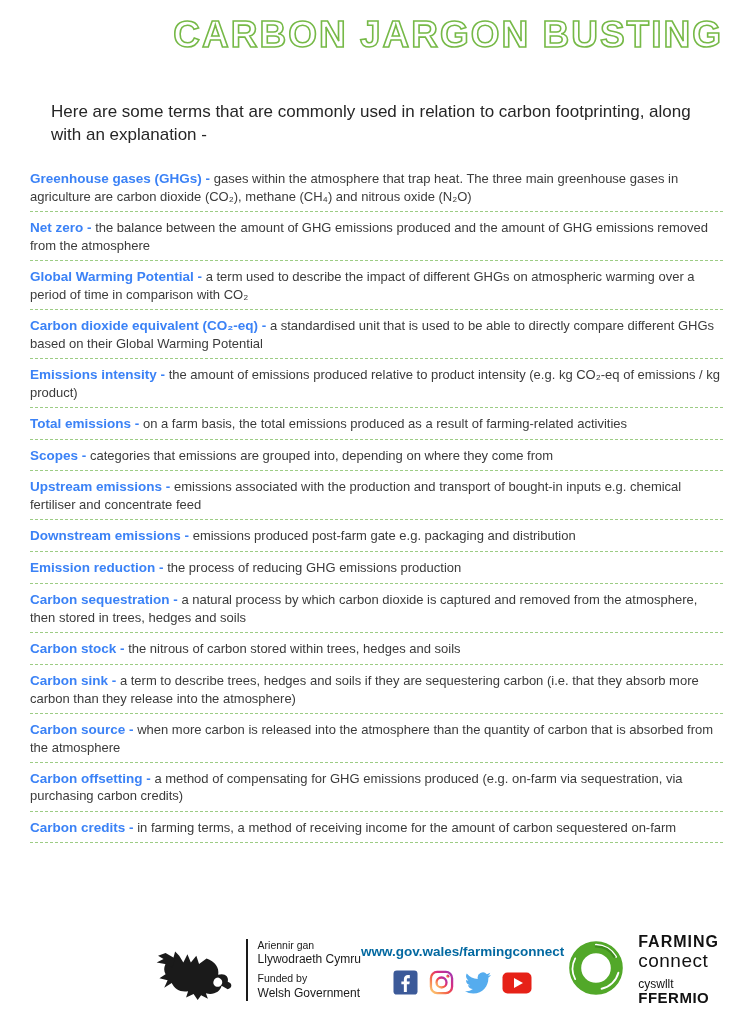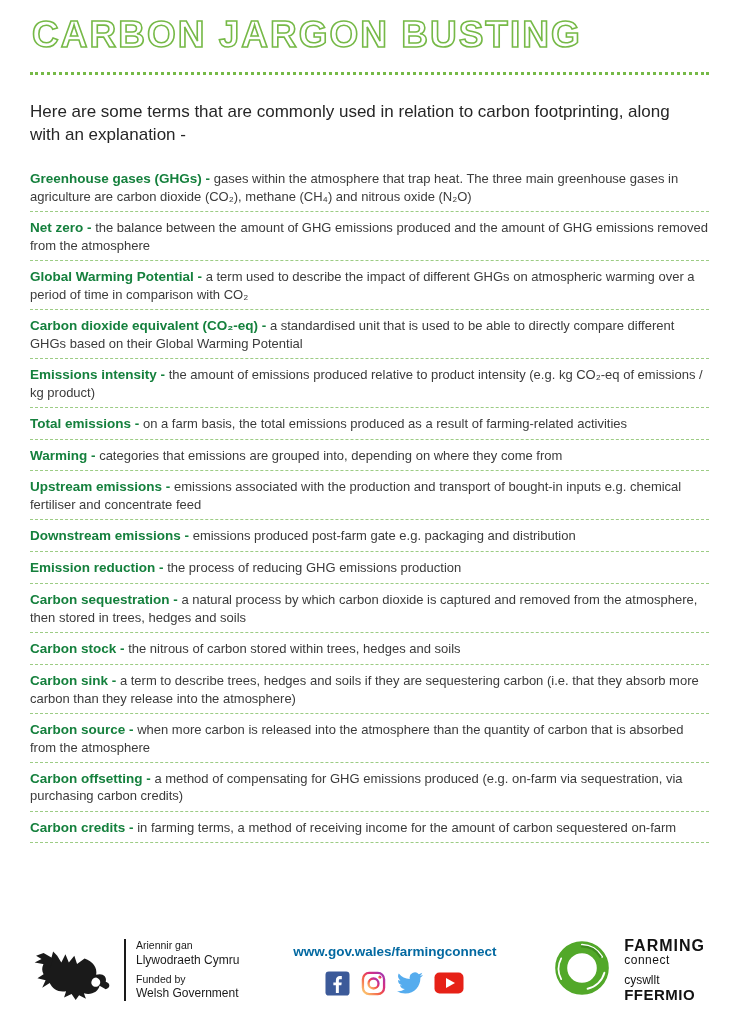--- a/index.html
+++ b/index.html
@@ -6,22 +6,22 @@
   body{
     width:739px;height:1024px;
     background:#ffffff;
     font-family:"Liberation Sans","DejaVu Sans",sans-serif;
     color:#3b3b3b;
     overflow:hidden;
   }
   .page{
     box-sizing:border-box;
     width:739px;height:1024px;
-    padding:12px 30px 14px 30px;
-    display:flex;flex-direction:column;
+    padding:12px 16px 14px 30px;
+    display:flex;flex-direction:column;align-items:flex-end;
   }
   
   .title{
     font-size:37px;
     font-weight:bold;
     letter-spacing:2px;
     color:#ffffff;
     -webkit-text-stroke:1.6px #76b947;
     margin:2px 0 10px 2px;
     font-family:"Liberation Sans",sans-serif;
@@ -41,69 +41,68 @@
   
   .terms{margin-top:10px;}
   .entry{
     padding:7px 0 6px 0;
     border-bottom:1px dashed #9ccc84;
     font-size:13px;
     line-height:1.32;
     color:#3b3b3b;
   }
   .entry b{
-    color:#15803d;
+    color:#3b82f6;
     font-size:13.5px;
   }
   
   .footer{
     margin-top:auto;
     display:flex;
     align-items:center;
     justify-content:space-between;
     padding:0 4px 4px 4px;
-    gap:30px;
   }
   .wg{display:flex;align-items:center;}
   .wg-divider{width:2px;height:62px;background:#1a1a1a;margin:0 10px 0 8px;}
   .wg-text{font-size:10.5px;color:#1a1a1a;line-height:1.25;}
   .wg-text .bold{font-weight:normal;font-size:12px;}
   .wg-text .gap{height:5px;}
   .mid{display:flex;flex-direction:column;align-items:center;}
   .url{
     font-size:13.5px;font-weight:bold;color:#0369a1;
     text-decoration:none;cursor:pointer;
   }
   .social{display:flex;gap:11px;margin-top:11px;align-items:center;}
   .social svg{display:block;cursor:pointer;}
   .fc{display:flex;align-items:center;gap:10px;}
   .fc-text{line-height:1.05;color:#121212;}
   .fc-l1{font-weight:bold;font-size:16px;letter-spacing:1px;}
-  .fc-l2{font-size:12px;letter-spacing:0.5px;}
+  .fc-l2{font-size:19px;letter-spacing:0.5px;}
   .fc-l3{font-size:12px;margin-top:7px;}
   .fc-l4{font-weight:bold;font-size:15px;letter-spacing:0.5px;}
 </style>
 </head>
 <body>
 
 <div class="page">
 
   <div class="title">CARBON JARGON BUSTING</div>
   <div class="dotted-rule"></div>
 
   <p class="intro">Here are some terms that are commonly used in relation to carbon footprinting, along with an explanation -</p>
 
   <div class="terms">
     <div class="entry"><b>Greenhouse gases (GHGs) -</b> <span>gases within the atmosphere that trap heat. The three main greenhouse gases in agriculture are carbon dioxide (CO₂), methane (CH₄) and nitrous oxide (N₂O)</span></div>
     <div class="entry"><b>Net zero -</b> <span>the balance between the amount of GHG emissions produced and the amount of GHG emissions removed from the atmosphere</span></div>
     <div class="entry"><b>Global Warming Potential -</b> <span>a term used to describe the impact of different GHGs on atmospheric warming over a period of time in comparison with CO₂</span></div>
     <div class="entry"><b>Carbon dioxide equivalent (CO₂-eq) -</b> <span>a standardised unit that is used to be able to directly compare different GHGs based on their Global Warming Potential</span></div>
     <div class="entry"><b>Emissions intensity -</b> <span>the amount of emissions produced relative to product intensity (e.g. kg CO₂-eq of emissions / kg product)</span></div>
     <div class="entry"><b>Total emissions -</b> <span>on a farm basis, the total emissions produced as a result of farming-related activities</span></div>
-    <div class="entry"><b>Warming -</b> <span>categories that emissions are grouped into, depending on where they come from</span></div>
+    <div class="entry"><b>Scopes -</b> <span>categories that emissions are grouped into, depending on where they come from</span></div>
     <div class="entry"><b>Upstream emissions -</b> <span>emissions associated with the production and transport of bought-in inputs e.g. chemical fertiliser and concentrate feed</span></div>
     <div class="entry"><b>Downstream emissions -</b> <span>emissions produced post-farm gate e.g. packaging and distribution</span></div>
     <div class="entry"><b>Emission reduction -</b> <span>the process of reducing GHG emissions production</span></div>
     <div class="entry"><b>Carbon sequestration -</b> <span>a natural process by which carbon dioxide is captured and removed from the atmosphere, then stored in trees, hedges and soils</span></div>
     <div class="entry"><b>Carbon stock -</b> <span>the nitrous of carbon stored within trees, hedges and soils</span></div>
     <div class="entry"><b>Carbon sink -</b> <span>a term to describe trees, hedges and soils if they are sequestering carbon (i.e. that they absorb more carbon than they release into the atmosphere)</span></div>
     <div class="entry"><b>Carbon source -</b> <span>when more carbon is released into the atmosphere than the quantity of carbon that is absorbed from the atmosphere</span></div>
     <div class="entry"><b>Carbon offsetting -</b> <span>a method of compensating for GHG emissions produced (e.g. on-farm via sequestration, via purchasing carbon credits)</span></div>
     <div class="entry"><b>Carbon credits -</b> <span>in farming terms, a method of receiving income for the amount of carbon sequestered on-farm</span></div>
   </div>

